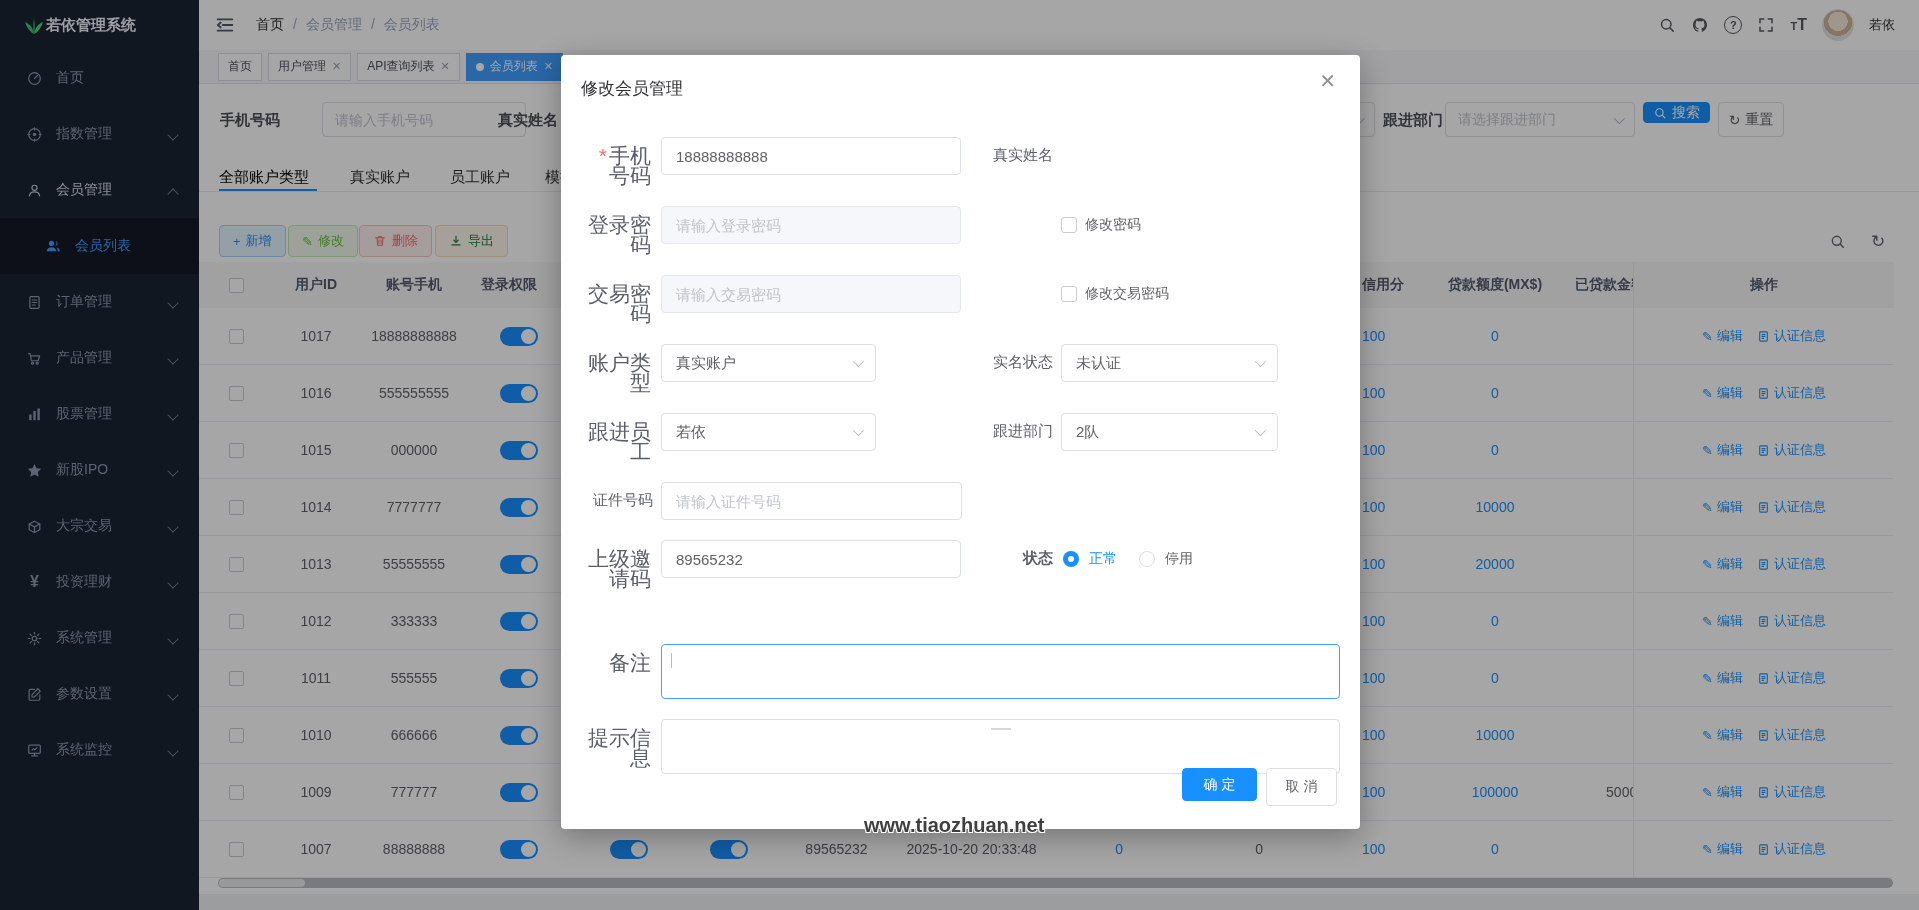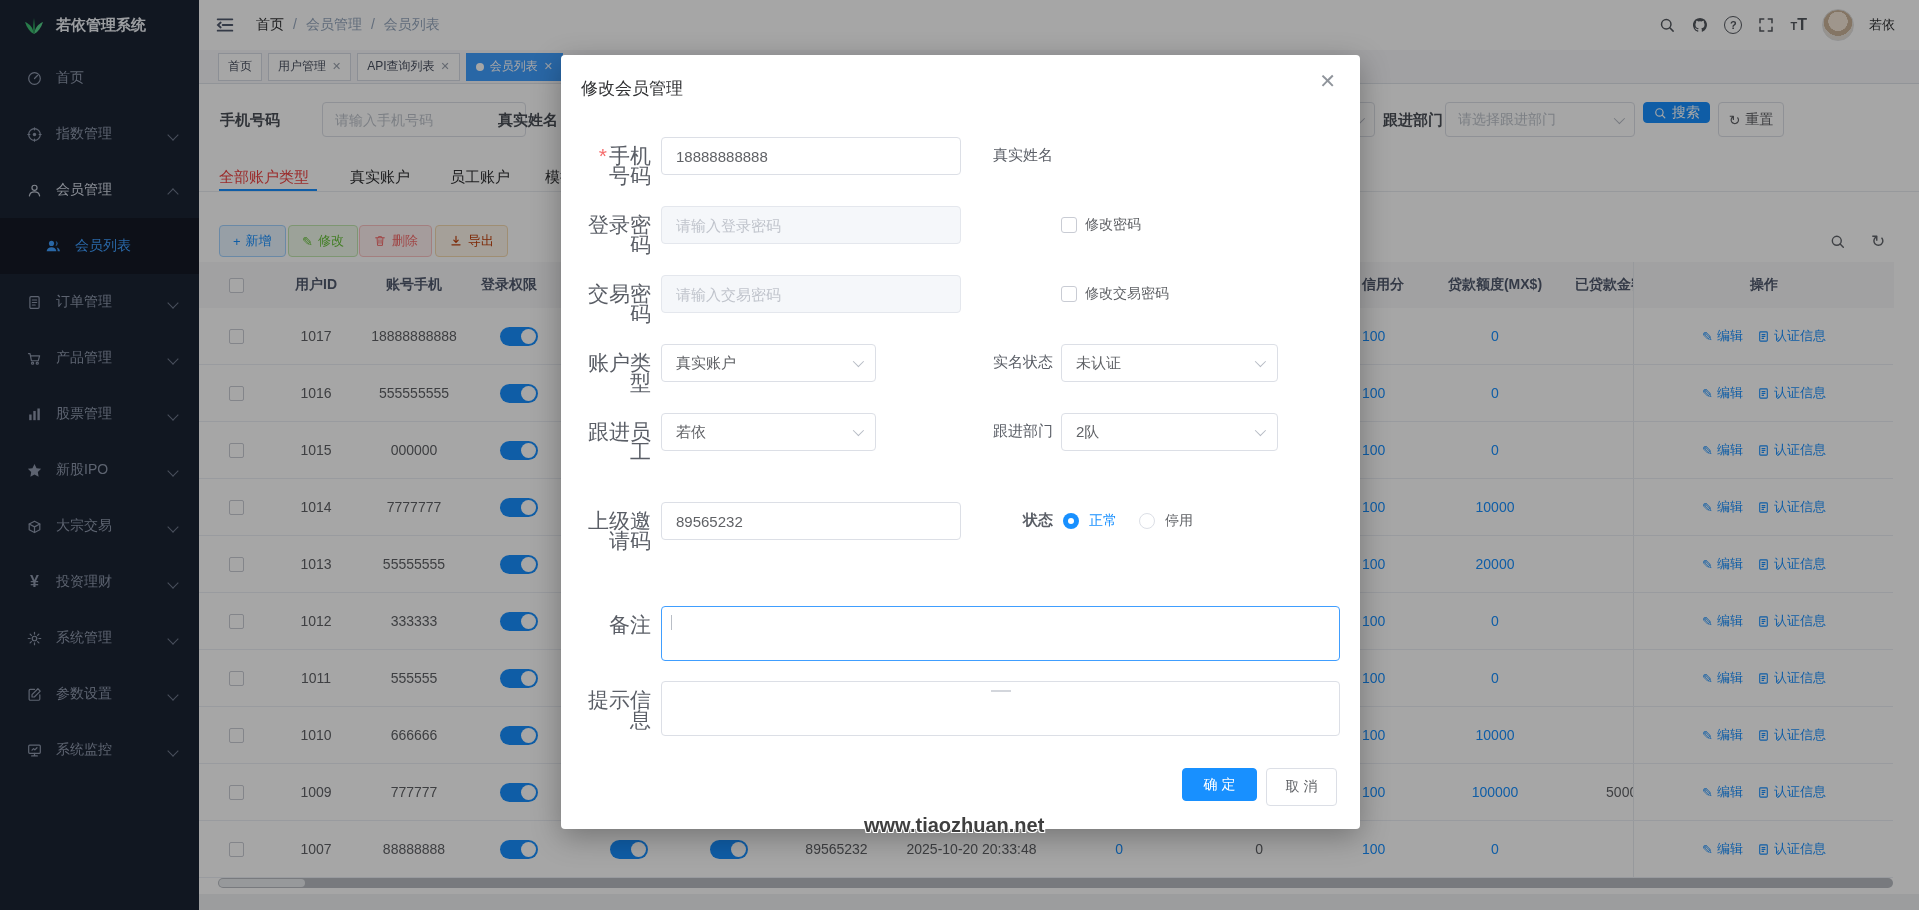--- a/index.html
+++ b/index.html
@@ -5,21 +5,21 @@
   html,body{margin:0;padding:0;}
   body{width:1919px;height:910px;position:relative;overflow:hidden;
        font-family:"Liberation Sans","DejaVu Sans",sans-serif;background:#fff;}
   .ico{display:inline-flex;align-items:center;justify-content:center;}
   .ico svg{width:100%;height:100%;display:block;}
 
   
   .sidebar{position:absolute;left:0;top:0;width:199px;height:910px;background:#1b2433;z-index:1;}
   .logo{height:50px;display:flex;align-items:center;padding-left:22px;}
   .logo .ico{width:24px;height:24px;}
-  .logo-title{color:#f0f3f8;font-size:15px;font-weight:bold;margin-left:10px;}
+  .logo-title{color:#f0f3f8;font-size:15px;font-weight:bold;}
   .s-item{position:relative;height:56px;display:flex;align-items:center;padding-left:26px;color:#8f99ad;font-size:14px;cursor:pointer;}
   .s-item .ico{width:17px;height:17px;color:#8f99ad;}
   .s-item .s-label{margin-left:13px;}
   .s-item.s-open{color:#d5dbe7;}
   .s-item.s-open .ico{color:#c2c9d6;}
   .chev{width:7px;height:7px;border:solid #707a8e;border-width:0 1.5px 1.5px 0;position:absolute;right:22px;top:25px;transform:rotate(45deg);}
   .chev.up{transform:rotate(-135deg);top:28px;}
   .s-sub{height:56px;background:#141a26;display:flex;align-items:center;padding-left:44px;color:#409eff;font-size:14px;cursor:pointer;}
   .s-sub .ico{width:18px;height:18px;color:#409eff;}
   .s-sub .s-label{margin-left:13px;}
@@ -51,28 +51,28 @@
   .flabel{font-size:15px;font-weight:bold;color:#4a4f57;}
   .tinput{border:1px solid #dcdfe6;border-radius:4px;background:#fff;font-size:14px;color:#606266;padding:0 12px;box-sizing:border-box;font-family:inherit;}
   .tinput::placeholder{color:#bfc4cc;}
   .fselect{border:1px solid #dcdfe6;border-radius:4px;background:#fff;display:flex;align-items:center;padding:0 12px;box-sizing:border-box;font-size:14px;color:#bfc4cc;cursor:pointer;}
   .fselect .sel-chev{margin-left:auto;width:7px;height:7px;border:solid #b6bbc4;border-width:0 1.5px 1.5px 0;transform:rotate(45deg) translateY(-2px);}
   .btn{display:inline-flex;align-items:center;justify-content:center;gap:5px;border-radius:4px;font-size:14px;cursor:pointer;box-sizing:border-box;font-family:inherit;}
   .btn-primary{background:#1890ff;color:#fff;border:1px solid #1890ff;}
   .btn-plain{background:#fff;color:#606266;border:1px solid #dcdfe6;}
   .btn .bico{width:14px;height:14px;}
   .tab{font-size:15px;color:#303133;cursor:pointer;}
-  .tab.active{color:#ef4444;}
+  .tab.active{color:#000000;}
   .tab-line{background:#1890ff;height:2px;}
   .tab-divider{background:#e8ebf0;height:1px;}
   .mini-btn{width:17px;height:17px;color:#63666c;cursor:pointer;}
   .b-add{background:#e8f4ff;border:1px solid #a3d3ff;color:#1890ff;}
   .b-edit{background:#f0f9eb;border:1px solid #c2e7b0;color:#67c23a;}
   .b-del{background:#fef0f0;border:1px solid #fbc4c4;color:#f56c6c;}
-  .b-exp{background:#fdf6ec;border:1px solid #f5dab1;color:#c2410c;}
+  .b-exp{background:#fdf6ec;border:1px solid #f5dab1;color:#15803d;}
   .tool-btn{height:32px;font-size:13px;padding:0 13px;}
 
   
   .thead{position:absolute;left:0;top:178px;width:1694px;height:46px;background:#f8f8f9;}
   .thead .cell{color:#515a6e;font-weight:bold;}
   .trow{position:absolute;left:0;width:1694px;height:57px;background:#fff;border-bottom:1px solid #ebeef5;box-sizing:border-box;}
   .cell{position:absolute;top:0;height:100%;display:flex;align-items:center;font-size:14px;color:#606266;}
   .cell.ctr{justify-content:center;}
   .cell.rgt{justify-content:flex-end;}
   .c-cb{left:30px;width:22px;}
@@ -800,20 +800,25 @@
         <span class="m-label-r">跟进部门</span>
         <span class="m-gap-r"></span>
         <div class="m-select w217">
           <span>2队</span>
           <span class="sel-chev"></span>
         </div>
       </div>
     </div>
 
     <div class="m-row">
+      <div class="half-r">
+        <span class="m-label-r">证件号码</span>
+        <span class="m-gap-r"></span>
+        <input class="m-input w301" placeholder="请输入证件号码" style="">
+      </div>
     </div>
 
     <div class="m-row row7">
       <div class="half-l">
         <span class="m-label">上级邀请码</span>
         <span class="m-gap"></span>
         <input class="m-input w300" value="89565232" style="">
       </div>
       <div class="status-group">
         <span class="status-label">状态</span>

